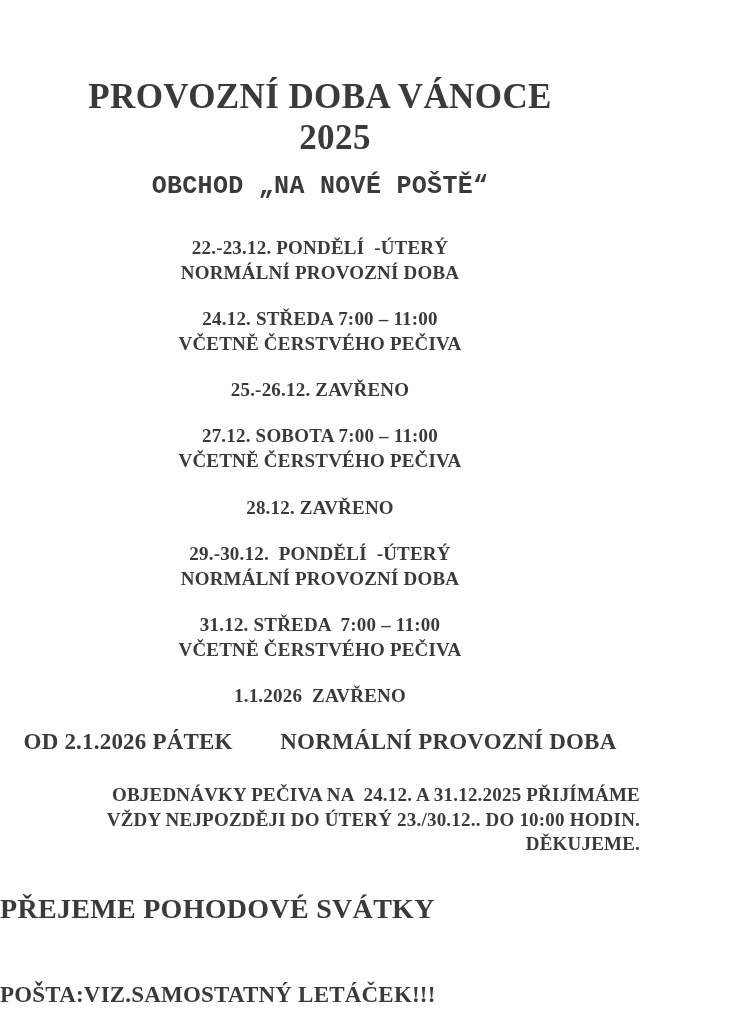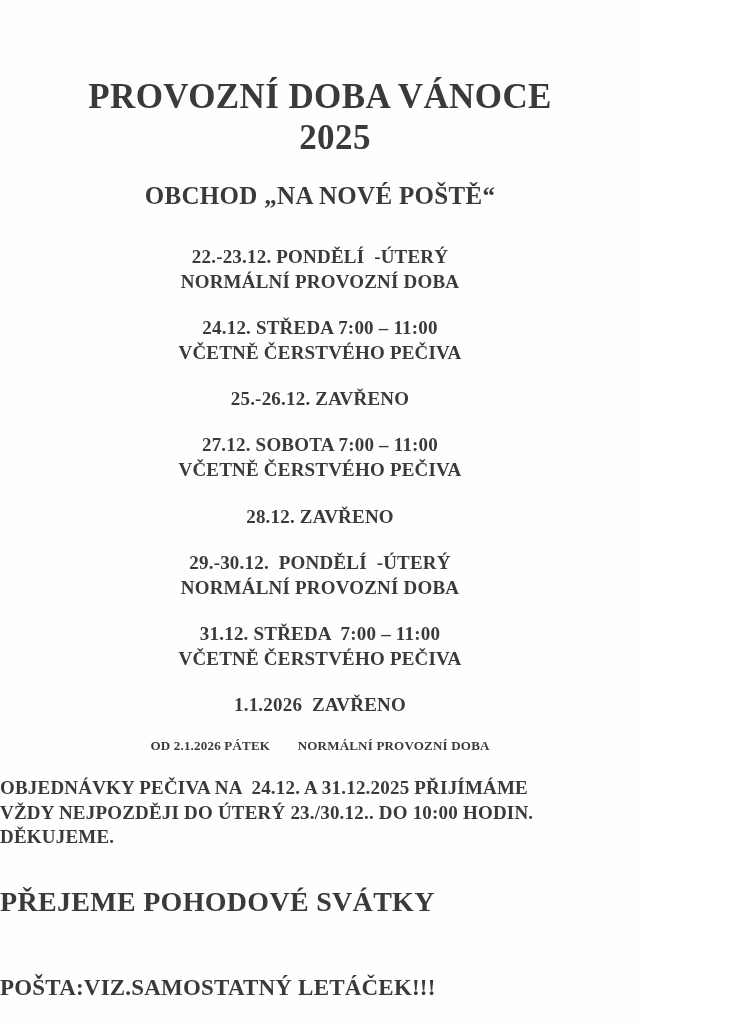--- a/index.html
+++ b/index.html
@@ -48,22 +48,23 @@
     line-height: 1.12;
     margin-top: 2px;
     white-space: pre;
     padding-left: 30px;
   }
 
   .doc-subtitle {
     font-size: 25px;
     font-weight: bold;
     letter-spacing: 0.3px;
-    margin-top: 25px;
+    margin-top: 15px;
     white-space: pre;
+    font-family: Liberation Mono, monospace;
   }
 
   
   .schedule {
     margin-top: 34px;
     text-align: center;
   }
 
   .sched-group {
     margin-bottom: 21px;
@@ -74,30 +75,30 @@
     font-weight: bold;
     line-height: 1.32;
     letter-spacing: 0.2px;
     white-space: pre;
   }
 
   
   .wide-line {
     margin-top: 11px;
     text-align: center;
-    font-size: 13px;
+    font-size: 23px;
     font-weight: bold;
     letter-spacing: 0.2px;
     white-space: pre;
   }
 
   
   .orders {
-    margin-top: 22px;
-    text-align: left;
+    margin-top: 28px;
+    text-align: right;
   }
 
   .orders .sched-line {
     line-height: 1.30;
   }
 
   
   .closing-wish {
     margin-top: 36px;
     text-align: left;

